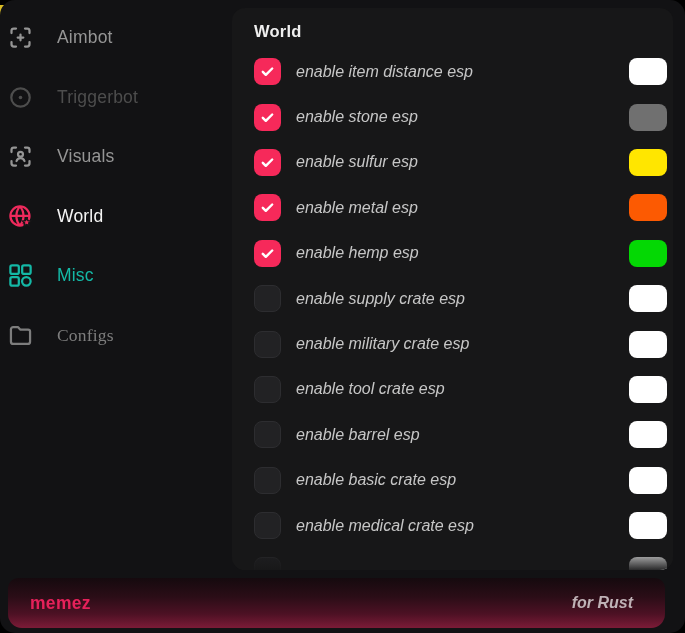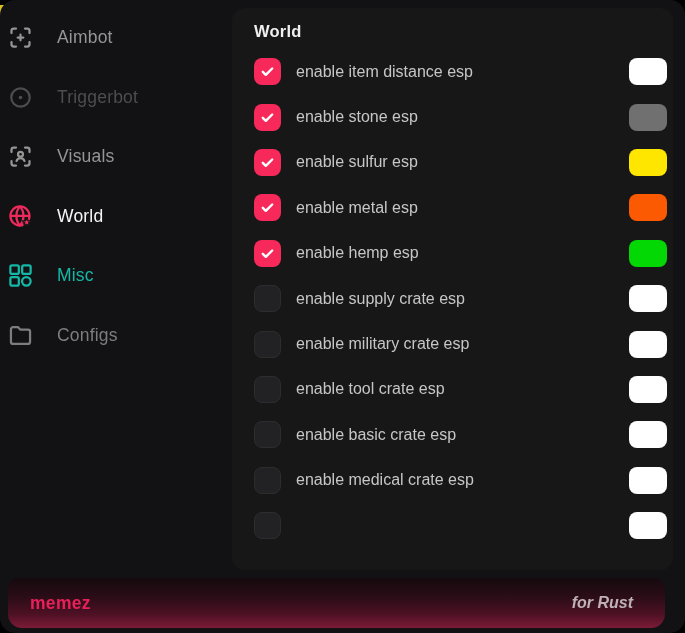--- a/index.html
+++ b/index.html
@@ -15,33 +15,33 @@
   
   .sidebar { position:absolute; left:0; top:8px; width:232px; }
   .side-item {
     height:59.5px; display:flex; align-items:center; padding-left:7px; cursor:pointer;
   }
   .side-item .icon { width:27px; height:27px; margin-right:23px; display:flex; align-items:center; justify-content:center; }
   .side-item .icon svg { width:27px; height:27px; display:block; }
   .side-item .lbl { font-size:17.5px; letter-spacing:.2px; }
   .side-item.normal  { color:#959595; }
   .side-item.soft    { color:#14b8a6; }
-  .side-item.softer  { color:#7d7d7d; }
+  .side-item.softer  { color:#7d7d7d;font-family:Liberation Serif, serif; }
   .side-item.muted   { color:#4d4d4d; }
   .side-item.active  { color:#f5f5f5; }
   .side-item.active .icon { color:#ee2a5c; }
   
   .panel {
     position:absolute; left:232px; top:8px; width:441px; height:562px;
     background:#171718; border-radius:13px; overflow:hidden;
   }
   .panel-title {
     margin:14px 0 4px 22px; font-size:16.5px; font-weight:600; color:#efefef; letter-spacing:.2px;
   }
-  .rows { margin-top:8px; }
+  .rows { margin-top:8px;font-style:italic; }
   .row { height:45.4px; display:flex; align-items:center; }
   .checkbox {
     width:27px; height:27px; margin-left:22px; border-radius:8px; flex:0 0 auto;
     display:flex; align-items:center; justify-content:center; cursor:pointer; box-sizing:border-box;
   }
   .checkbox.on  { background:#f6295a; }
   .checkbox.off { background:#222224; border:1px solid #2d2d30; }
   .checkbox svg { width:15px; height:15px; }
   .row-label { margin-left:15px; font-size:16px; color:#c6c6c6; flex:1 1 auto; }
   .swatch {
@@ -192,20 +192,25 @@
           <span class="row-label">enable military crate esp</span>
           <span class="swatch" style="background: rgb(255, 255, 255);"></span>
         </div>
         <div class="row">
           <span class="checkbox off"></span>
           <span class="row-label">enable tool crate esp</span>
           <span class="swatch" style="background: rgb(255, 255, 255);"></span>
         </div>
         <div class="row">
           <span class="checkbox off"></span>
+          <span class="row-label">enable barrel esp</span>
+          <span class="swatch" style="background: rgb(255, 255, 255);"></span>
+        </div>
+        <div class="row">
+          <span class="checkbox off"></span>
           <span class="row-label">enable basic crate esp</span>
           <span class="swatch" style="background: rgb(255, 255, 255);"></span>
         </div>
         <div class="row">
           <span class="checkbox off"></span>
           <span class="row-label">enable medical crate esp</span>
           <span class="swatch" style="background: rgb(255, 255, 255);"></span>
         </div>
         <div class="row">
           <span class="checkbox off"></span>

